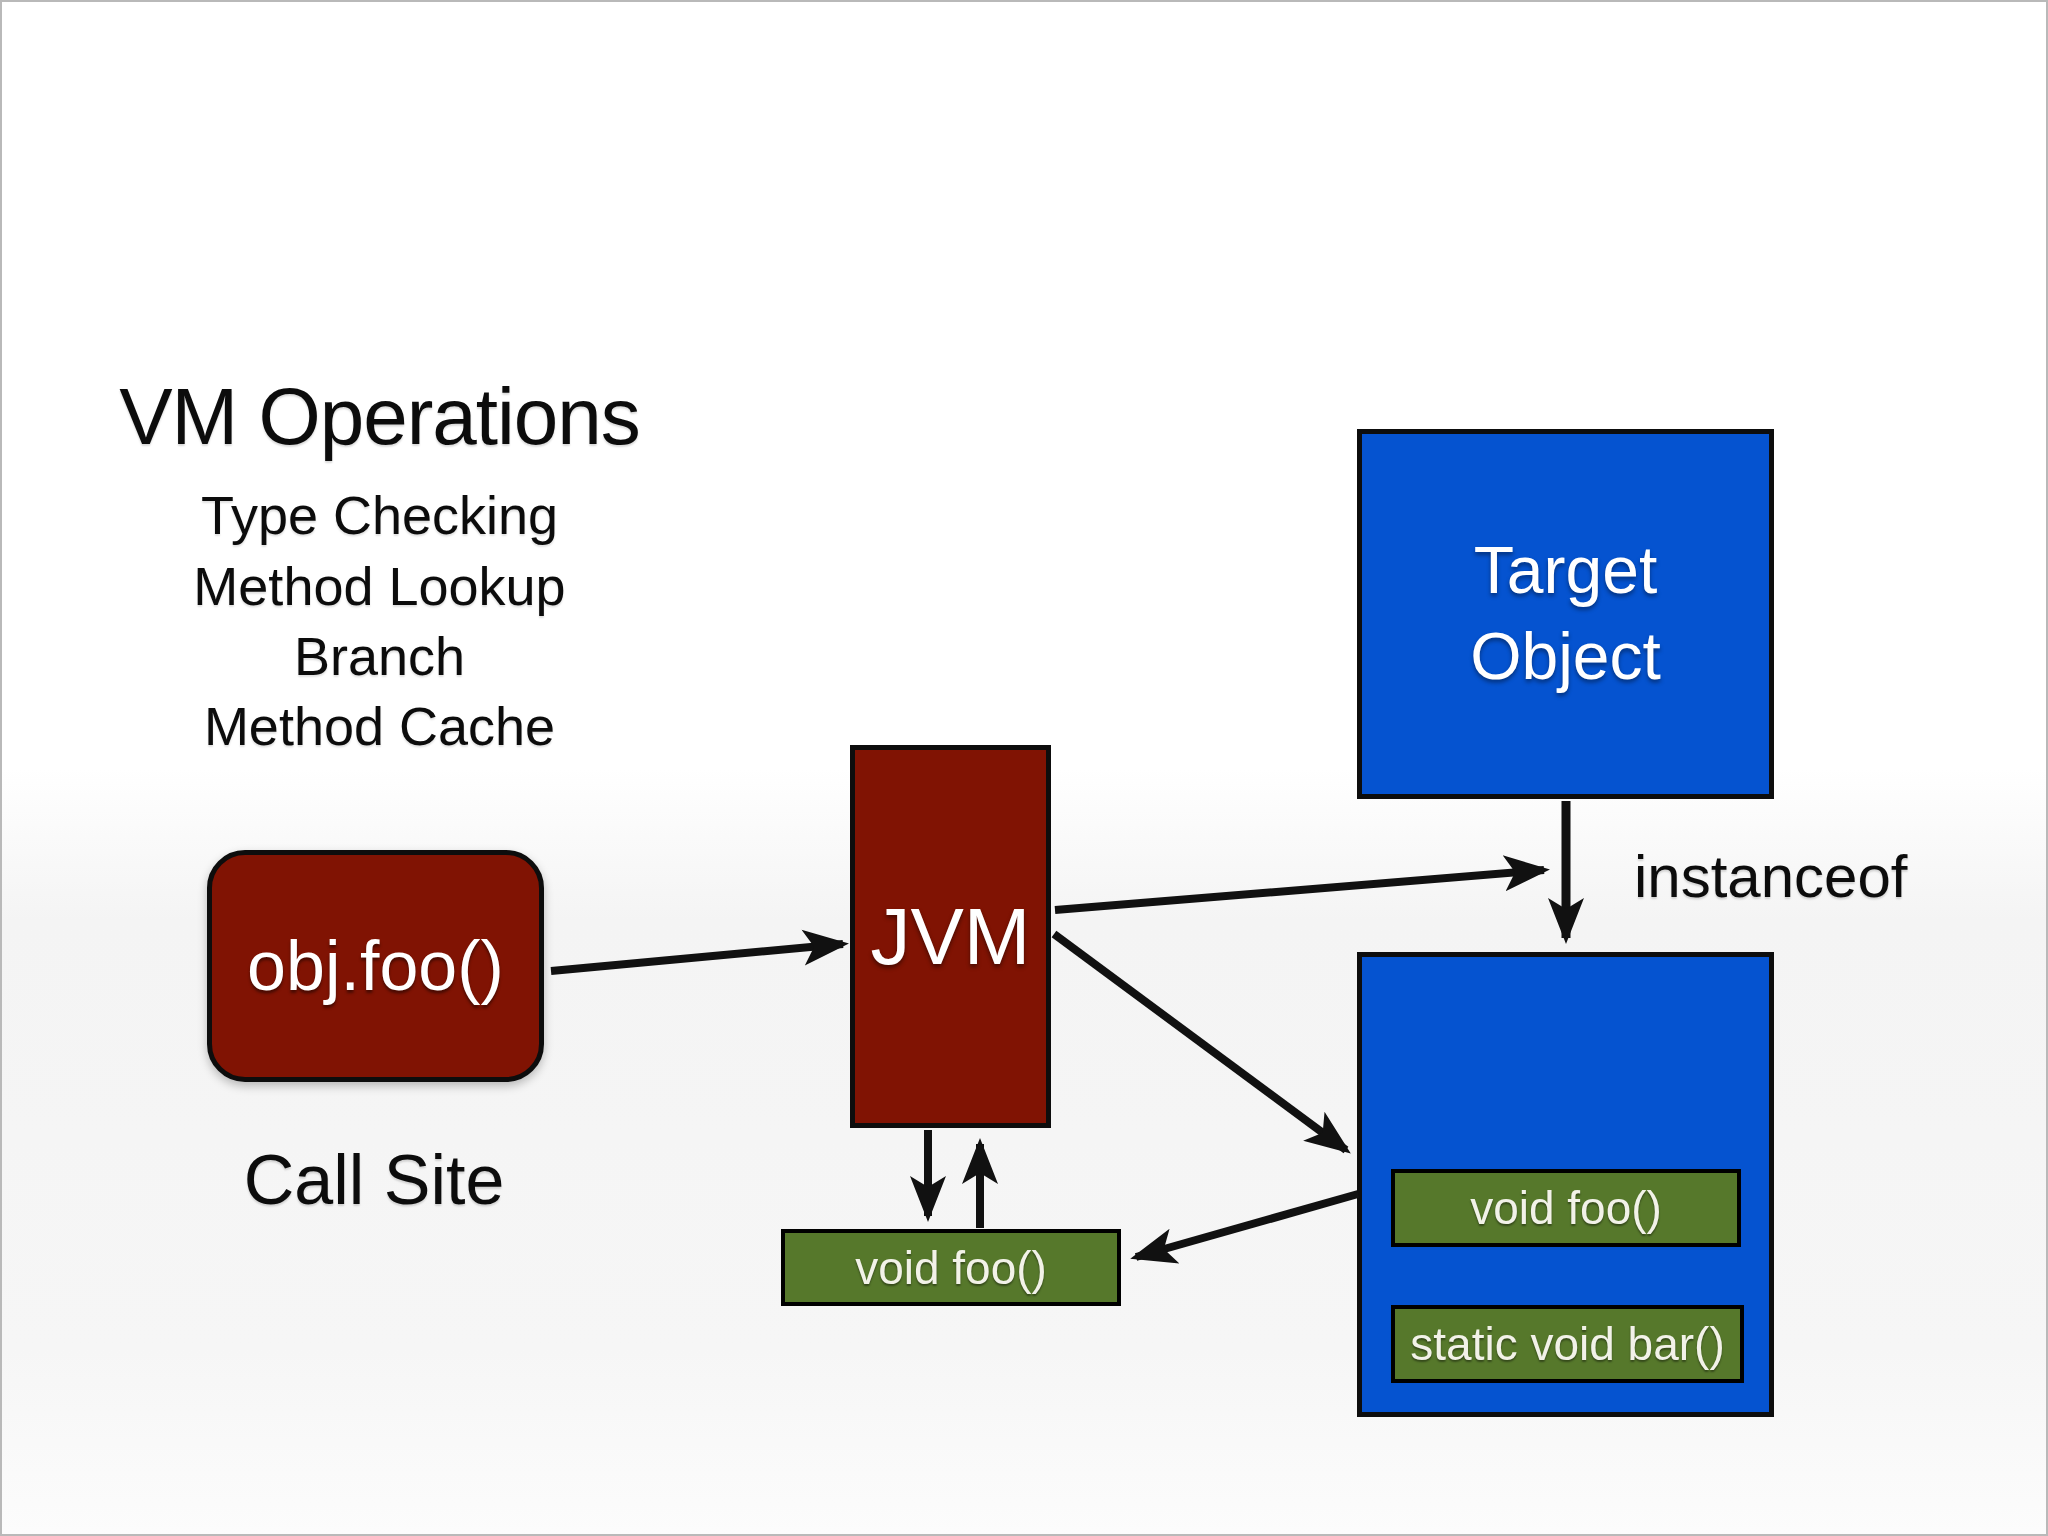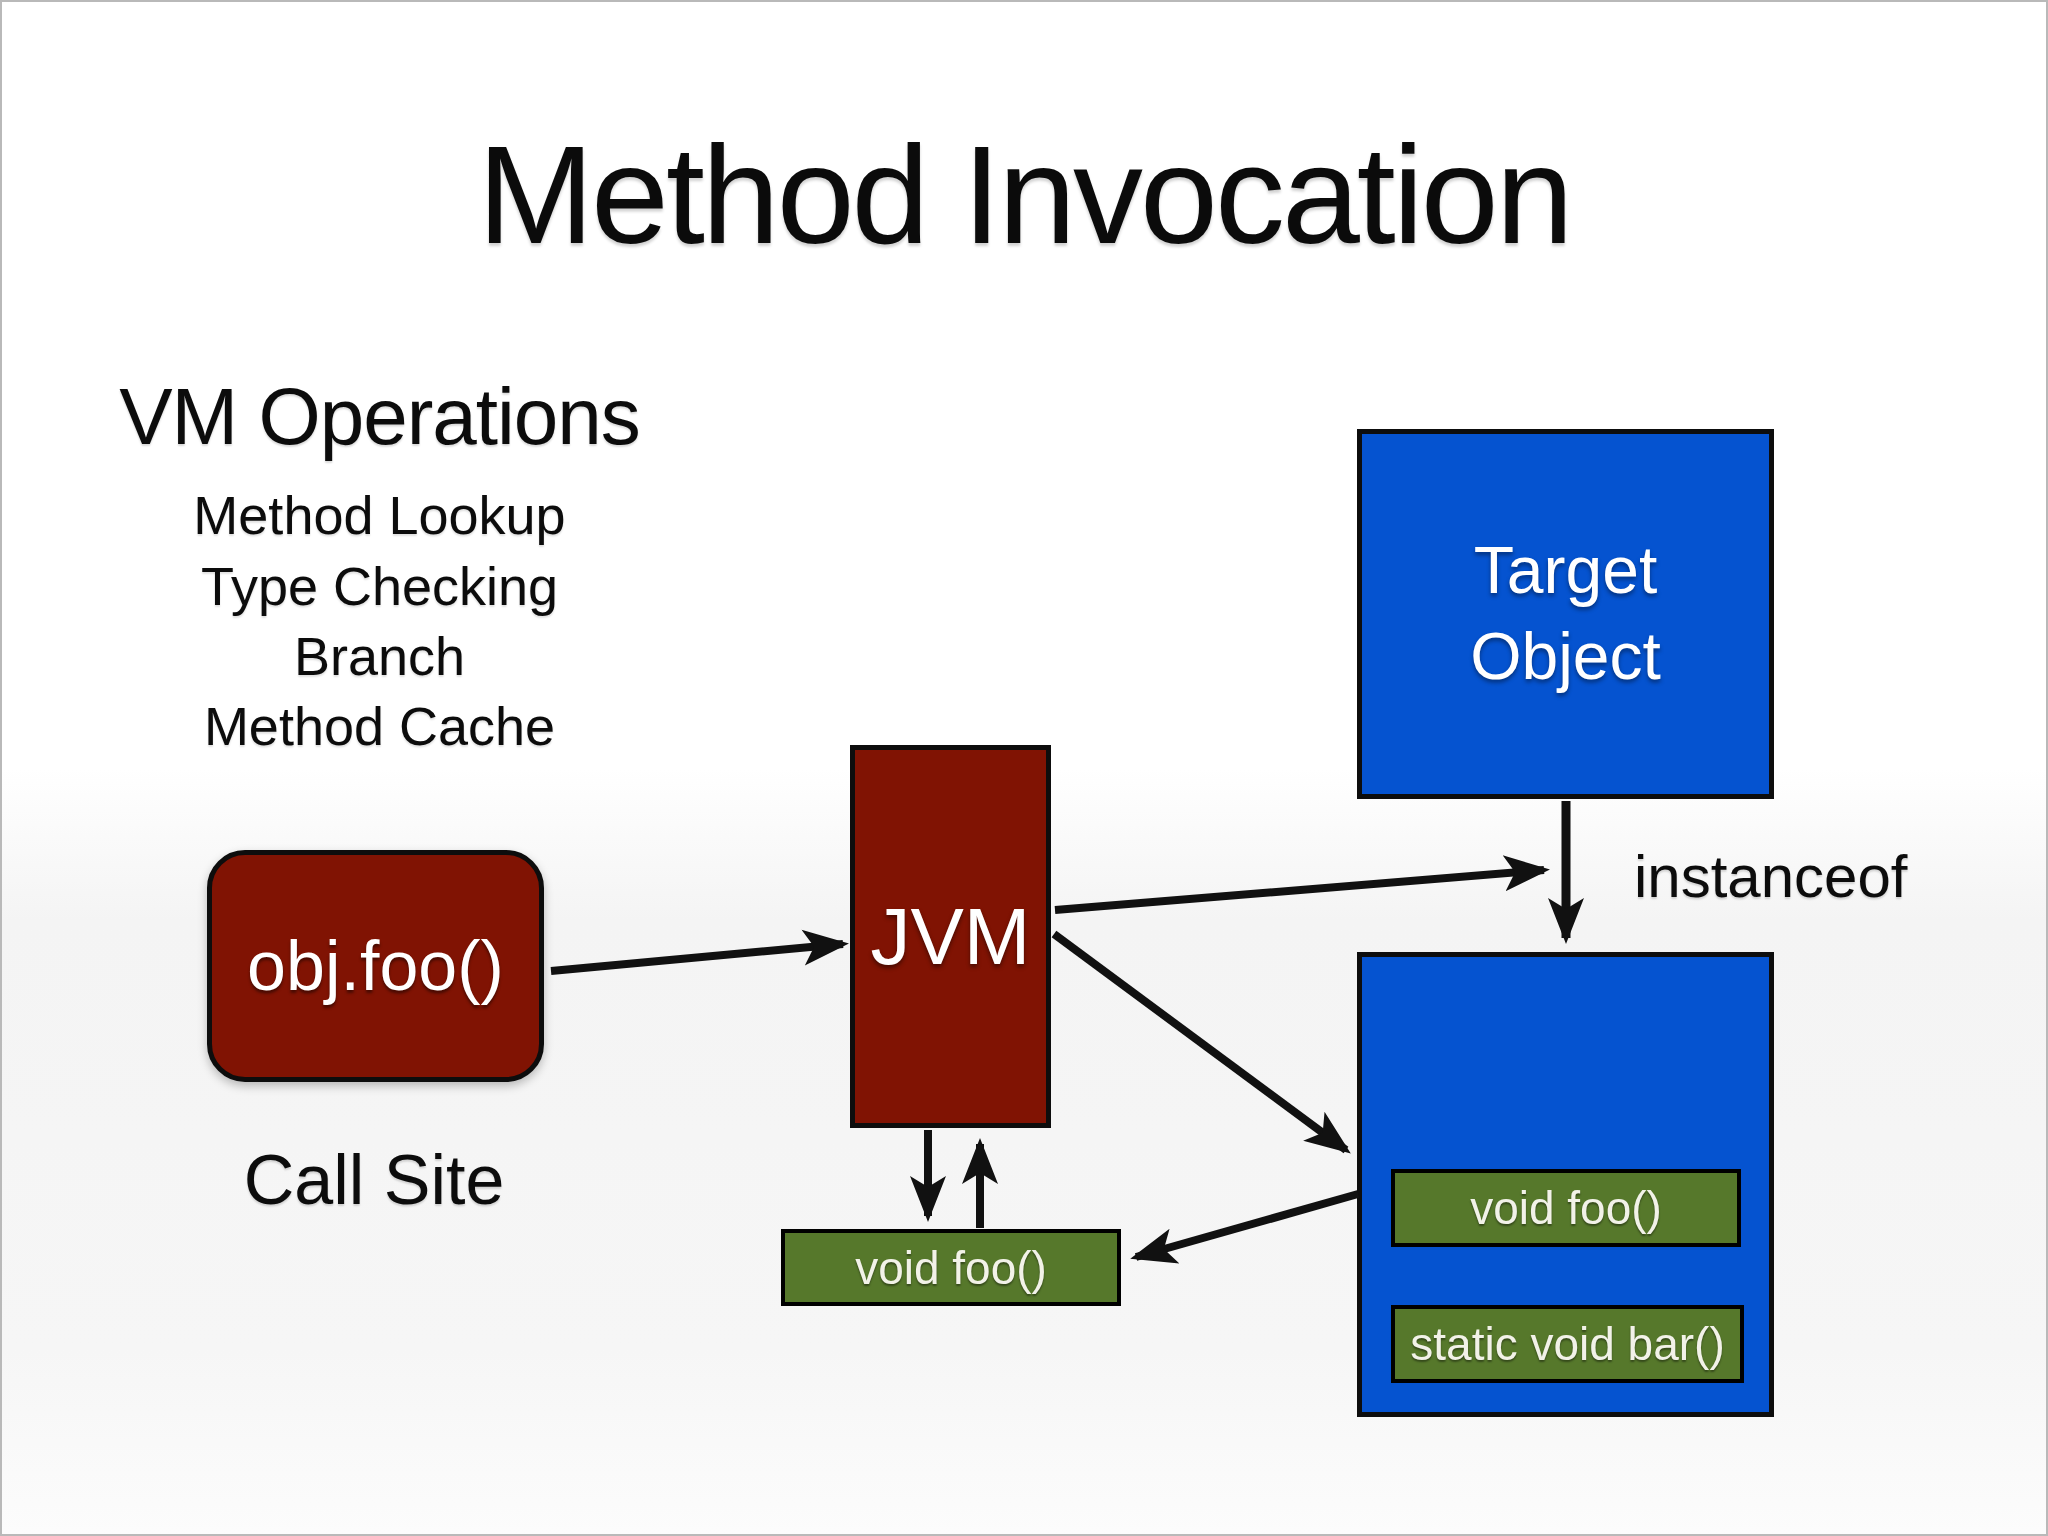--- a/index.html
+++ b/index.html
@@ -94,26 +94,25 @@
     text-shadow:0 2px 2px rgba(0,0,0,0.15);
   }
   .arrows{position:absolute;left:0;top:0;width:2048px;height:1536px;pointer-events:none;}
   .arrows line{stroke:var(--ink);}
 </style>
 </head>
 <body>
 
 <div class="slide">
 
-  <div class="title">Method Invocation</div>
 
   <div class="vm-ops">
     <div class="vm-heading">VM Operations</div>
+    <div class="vm-item">Type Checking</div>
     <div class="vm-item">Method Lookup</div>
-    <div class="vm-item">Type Checking</div>
     <div class="vm-item">Branch</div>
     <div class="vm-item">Method Cache</div>
   </div>
 
   <div class="box callsite-box">
     <span class="lbl">obj.foo()</span>
   </div>
   <div class="callsite-caption">Call Site</div>
 
   <div class="box target-box">

